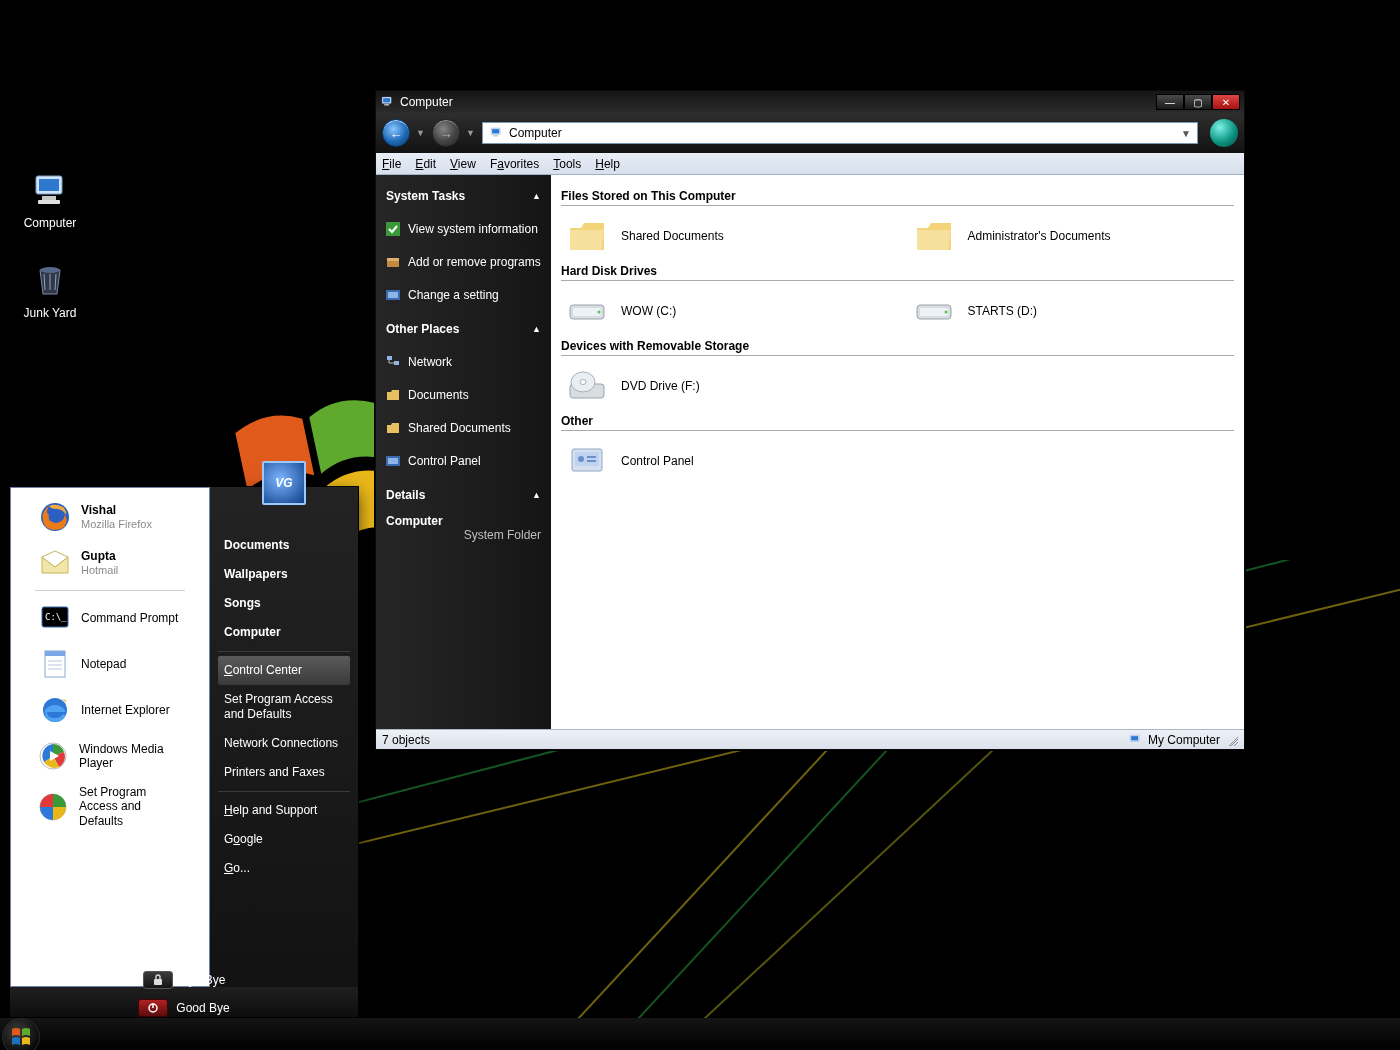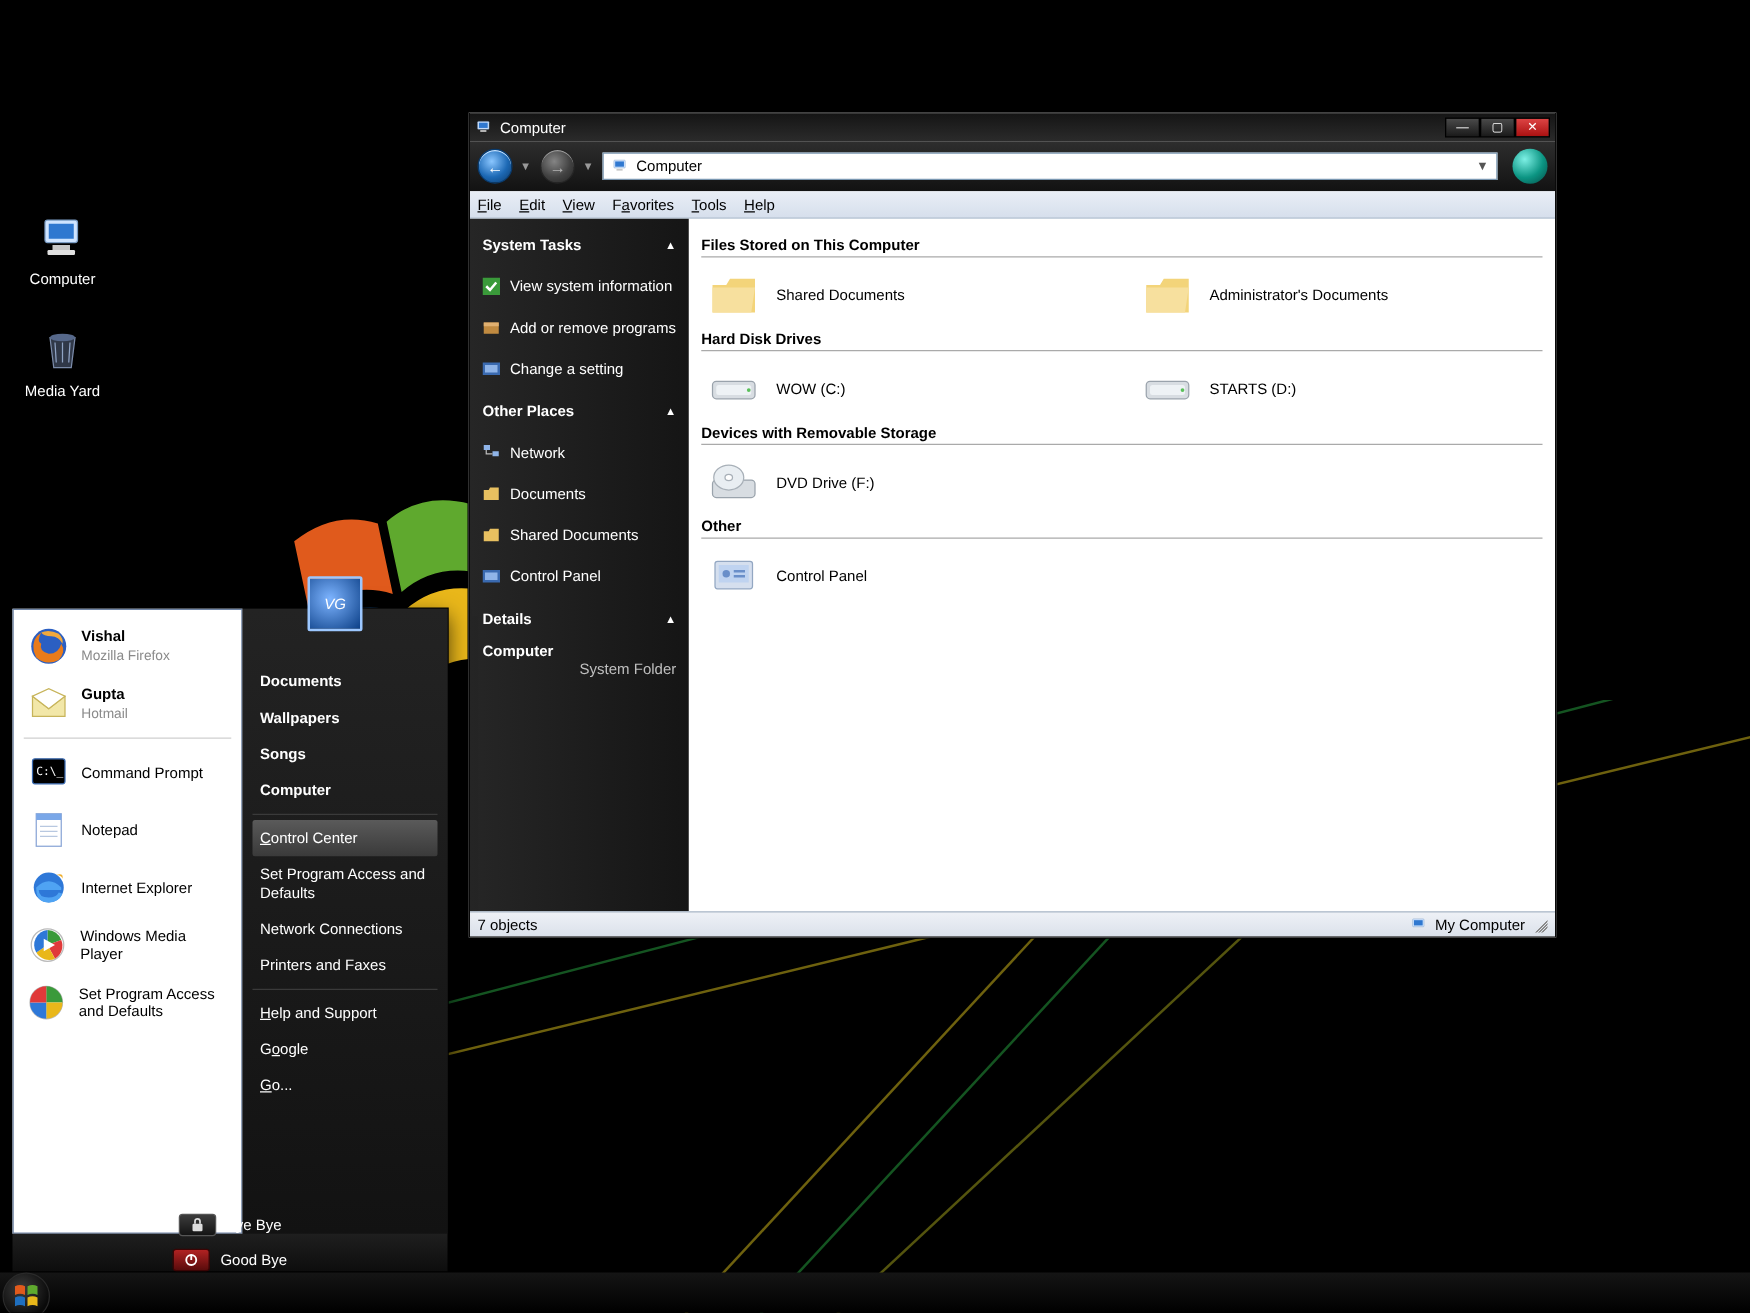--- a/index.html
+++ b/index.html
@@ -69,30 +69,30 @@
   .statusbar { height:20px; background:linear-gradient(#eef1f6,#dbe1eb); border-top:1px solid #a8b6c7; display:flex; align-items:center; padding:0 6px; font-size:12px; color:#000; justify-content:space-between;}
   .statusbar .right { display:flex; align-items:center; gap:6px; }
   .grip { width:12px;height:12px; background:
       linear-gradient(135deg, transparent 60%, #8a8a8a 60% 64%, transparent 64% 70%, #8a8a8a 70% 74%, transparent 74% 80%, #8a8a8a 80% 84%, transparent 84%); }
 
   
   .startmenu {
     position: absolute; left: 10px; top: 487px; width: 348px; height: 500px; z-index: 5;
     display:flex; background:#1b1b1b; box-shadow: 0 0 0 1px #000, 0 6px 16px rgba(0,0,0,.7);
   }
-  .sm-left { width:184px; background:#fff; border:1px solid #6e83a4; display:flex; flex-direction:column; padding:6px 0 0; }
+  .sm-left { width:200px; background:#fff; border:1px solid #6e83a4; display:flex; flex-direction:column; padding:6px 16px 0; }
   .sm-item { display:flex; align-items:center; gap:10px; padding:6px 10px; color:#000; font-size:12px; cursor:pointer; }
   .sm-item .ic { width:34px; height:34px; display:flex;align-items:center;justify-content:flex-end; }
   .sm-item .t { line-height:1.2; }
   .sm-item .sub { color:#8a8a8a; font-size:11px; }
   .sm-spacer { flex:1; }
   .sm-allprog { font-weight:bold; color:#000; font-size:12px; padding:10px 0; text-align:center; border-top:1px solid #d0d0d0; display:flex; align-items:center; justify-content:center; gap:6px; cursor:pointer;}
 
   .sm-right { flex:1; background: linear-gradient(#232323,#121212); color:#fff; font-size:12px; padding: 44px 8px 0; position:relative; }
-  .sm-avatar { position:absolute; left:52px; top:-26px; width:44px;height:44px; border:2px solid #9cc7ff; border-radius:2px; background: radial-gradient(circle at 40% 40%, #7db4ff,#0b3f87); display:flex;align-items:center;justify-content:center; font-style:italic; font-weight:normal;}
+  .sm-avatar { position:absolute; left:52px; top:-26px; width:44px;height:44px; border:2px solid #9cc7ff; border-radius:2px; background: radial-gradient(circle at 40% 40%, #7db4ff,#0b3f87); display:flex;align-items:center;justify-content:center; font-style:italic; font-weight:bold;}
   .sm-r-item { padding:7px 6px; cursor:pointer; border-radius:2px; line-height:1.25; }
   .sm-r-item.sel { background: linear-gradient(#5a5a5a,#3a3a3a); }
   .sm-r-item u { text-decoration: underline; }
   .sm-r-sep { height:1px; background:#3a3a3a; margin:4px 0; }
 
   .sm-bottom {
     position:absolute; left:10px; top:987px; width:348px; height:30px;
     background: linear-gradient(#1f1f1f,#0d0d0d); z-index:5; display:flex; align-items:center; justify-content:flex-end; gap:10px; padding:0 8px; font-size:12px;flex-direction:column;
   }
   .pwbtn { display:flex; align-items:center; gap:8px; color:#fff; cursor:pointer; }
@@ -140,21 +140,21 @@
     <div>Computer</div>
   </div>
   <div class="dico">
     <div class="glyph">
       <svg viewBox="0 0 40 40">
           <path d="M10 10 L30 10 L27 34 L13 34 Z" fill="#303848" stroke="#7a8aa8"></path>
           <ellipse cx="20" cy="10" rx="10" ry="3" fill="#56688a"></ellipse>
           <path d="M14 14 L15 30 M20 14 L20 30 M26 14 L25 30" stroke="#8fa3c4" stroke-width="1"></path>
         </svg>
     </div>
-    <div>Media Yard</div>
+    <div>Junk Yard</div>
   </div>
 </div>
 
 <div class="win">
   <div class="titlebar">
     <div class="titlebar-left">
       <svg width="14" height="14" viewBox="0 0 40 40">
           <rect x="6" y="6" width="26" height="18" rx="2" fill="#cfe4ff" stroke="#7a9cc4"></rect>
           <rect x="9" y="9" width="20" height="12" fill="#2f78d0"></rect>
           <rect x="12" y="26" width="14" height="4" fill="#c7c7c7"></rect>

